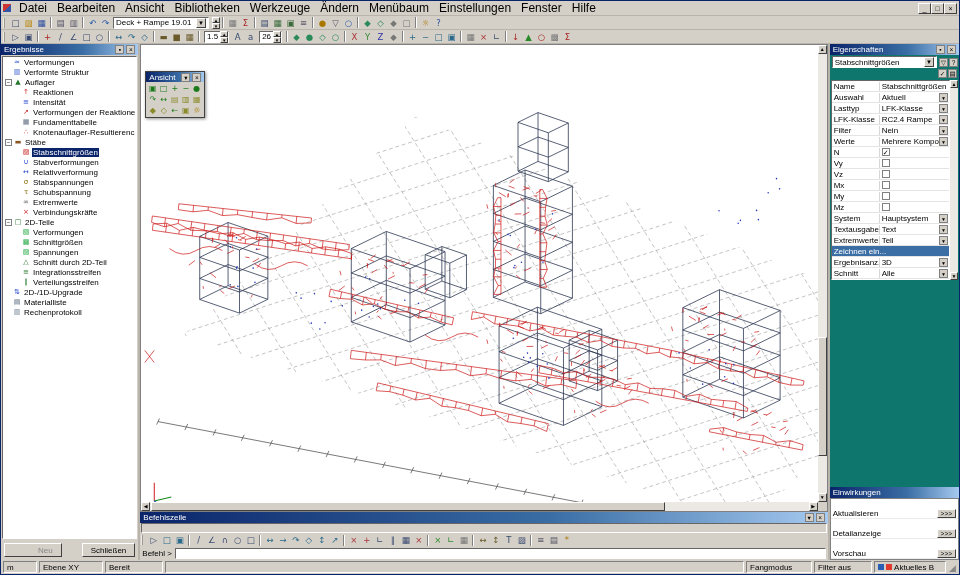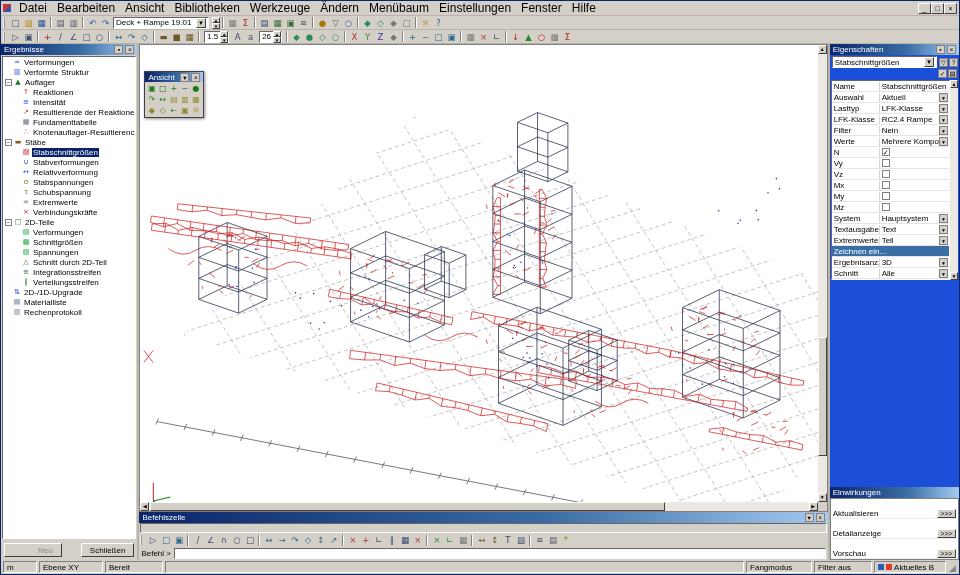--- a/index.html
+++ b/index.html
@@ -65,21 +65,21 @@
 .ansicht-body{display:flex;flex-wrap:wrap;padding:1px;}
 .ansicht-body .tbi{width:11px;height:11px;line-height:11px;font-size:8px;flex:0 0 11px;}
 
 
 .cmdhist{flex:0 0 10px;background:#d4d0c8;border:1px solid;border-color:#666 #fff #fff #666;margin:0 1px;}
 .cmdicons{flex:0 0 14px;display:flex;align-items:center;background:#d4d0c8;overflow:hidden;}
 .cmdinput{flex:0 0 13px;display:flex;align-items:center;font-size:8px;padding:0 2px;gap:3px;background:#d4d0c8;}
 .cmdfield{flex:1;height:11px;background:#fff;border:1px solid;border-color:#666 #fff #fff #666;}
 
 
-.right{flex:0 0 115px;display:flex;flex-direction:column;border-left:2px solid #b8b4ac;background:#1d4ed8;min-height:0;gap:48px;}
+.right{flex:0 0 115px;display:flex;flex-direction:column;border-left:2px solid #b8b4ac;background:#0f766e;min-height:0;gap:48px;}
 .props{flex:1;display:flex;flex-direction:column;min-height:0;}
 .combo-row{display:flex;padding:1px;gap:1px;align-items:center;}
 .combo-row .combo{width:auto;flex:1;}
 .icon-row{display:flex;justify-content:flex-end;gap:1px;padding:0 2px 1px 0;}
 .pgridwrap{display:flex;margin:1px;min-height:0;}
 .pgrid{flex:1;background:#fff;border:1px solid;border-color:#666 #fff #fff #666;font-size:8px;overflow:hidden;}
 .prow{display:flex;height:11px;border-bottom:1px solid #e4e4e4;align-items:center;}
 .plab{flex:0 0 48px;padding-left:2px;border-right:1px solid #d6d6d6;overflow:hidden;white-space:nowrap;}
 .pval{flex:1;display:flex;align-items:center;padding:0 1px 0 2px;overflow:hidden;white-space:nowrap;min-width:0;}
 .pvt{overflow:hidden;white-space:nowrap;}
@@ -267,21 +267,21 @@
           <div class="trow" style="padding-left: 19px;">
             <span class="tico" style="color: rgb(204, 34, 34);">↑</span>
             <span class="tlab">Reaktionen</span>
           </div>
           <div class="trow" style="padding-left: 19px;">
             <span class="tico" style="color: rgb(34, 68, 204);">≡</span>
             <span class="tlab">Intensität</span>
           </div>
           <div class="trow" style="padding-left: 19px;">
             <span class="tico" style="color: rgb(204, 34, 34);">↗</span>
-            <span class="tlab">Resultierende der Reaktione</span>
+            <span class="tlab">Verformungen der Reaktione</span>
           </div>
           <div class="trow" style="padding-left: 19px;">
             <span class="tico" style="color: rgb(102, 119, 136);">▦</span>
             <span class="tlab">Fundamenttabelle</span>
           </div>
           <div class="trow" style="padding-left: 19px;">
             <span class="tico" style="color: rgb(204, 34, 34);">∴</span>
             <span class="tlab">Knotenauflager-Resultierenc</span>
           </div>
           <div class="trow" style="padding-left: 2px;">

